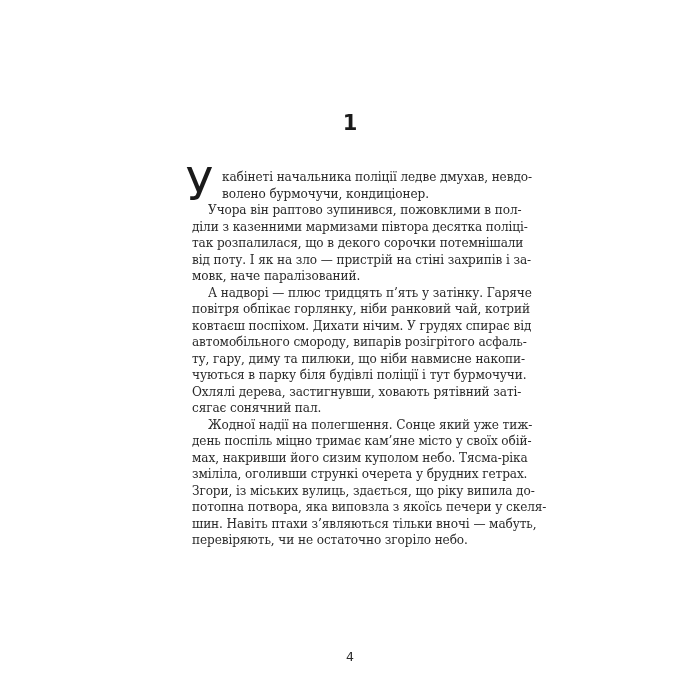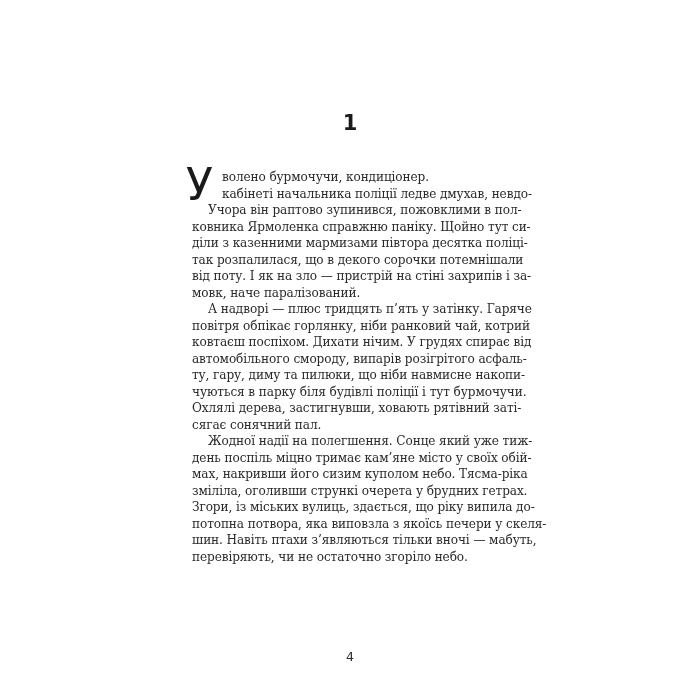--- a/index.html
+++ b/index.html
@@ -31,27 +31,26 @@
 </style>
 </head>
 <body>
 
 <div class="page">
   <div class="chapter-number">1</div>
 
   <div class="text-block">
     <div style="position:relative;">
       <span class="dropcap">У</span>
+      <span class="line drop">кабінеті начальника поліції ледве дмухав, невдо-</span>
       <span class="line drop last">волено бурмочучи, кондиціонер.</span>
-      <span class="line drop">кабінеті начальника поліції ледве дмухав, невдо-</span>
     </div>
 
     <div>
       <span class="line indent">Учора він раптово зупинився, пожовклими в пол-</span>
-      <span class="line">ковника Ярмоленка справжню паніку. Щойно тут си-</span>
       <span class="line">діли з казенними мармизами півтора десятка поліці-</span>
       <span class="line">так розпалилася, що в декого сорочки потемнішали</span>
       <span class="line">від поту. І як на зло — пристрій на стіні захрипів і за-</span>
       <span class="line last">мовк, наче паралізований.</span>
     </div>
 
     <div>
       <span class="line indent">А надворі — плюс тридцять п’ять у затінку. Гаряче</span>
       <span class="line">повітря обпікає горлянку, ніби ранковий чай, котрий</span>
       <span class="line">ковтаєш поспіхом. Дихати нічим. У грудях спирає від</span>

